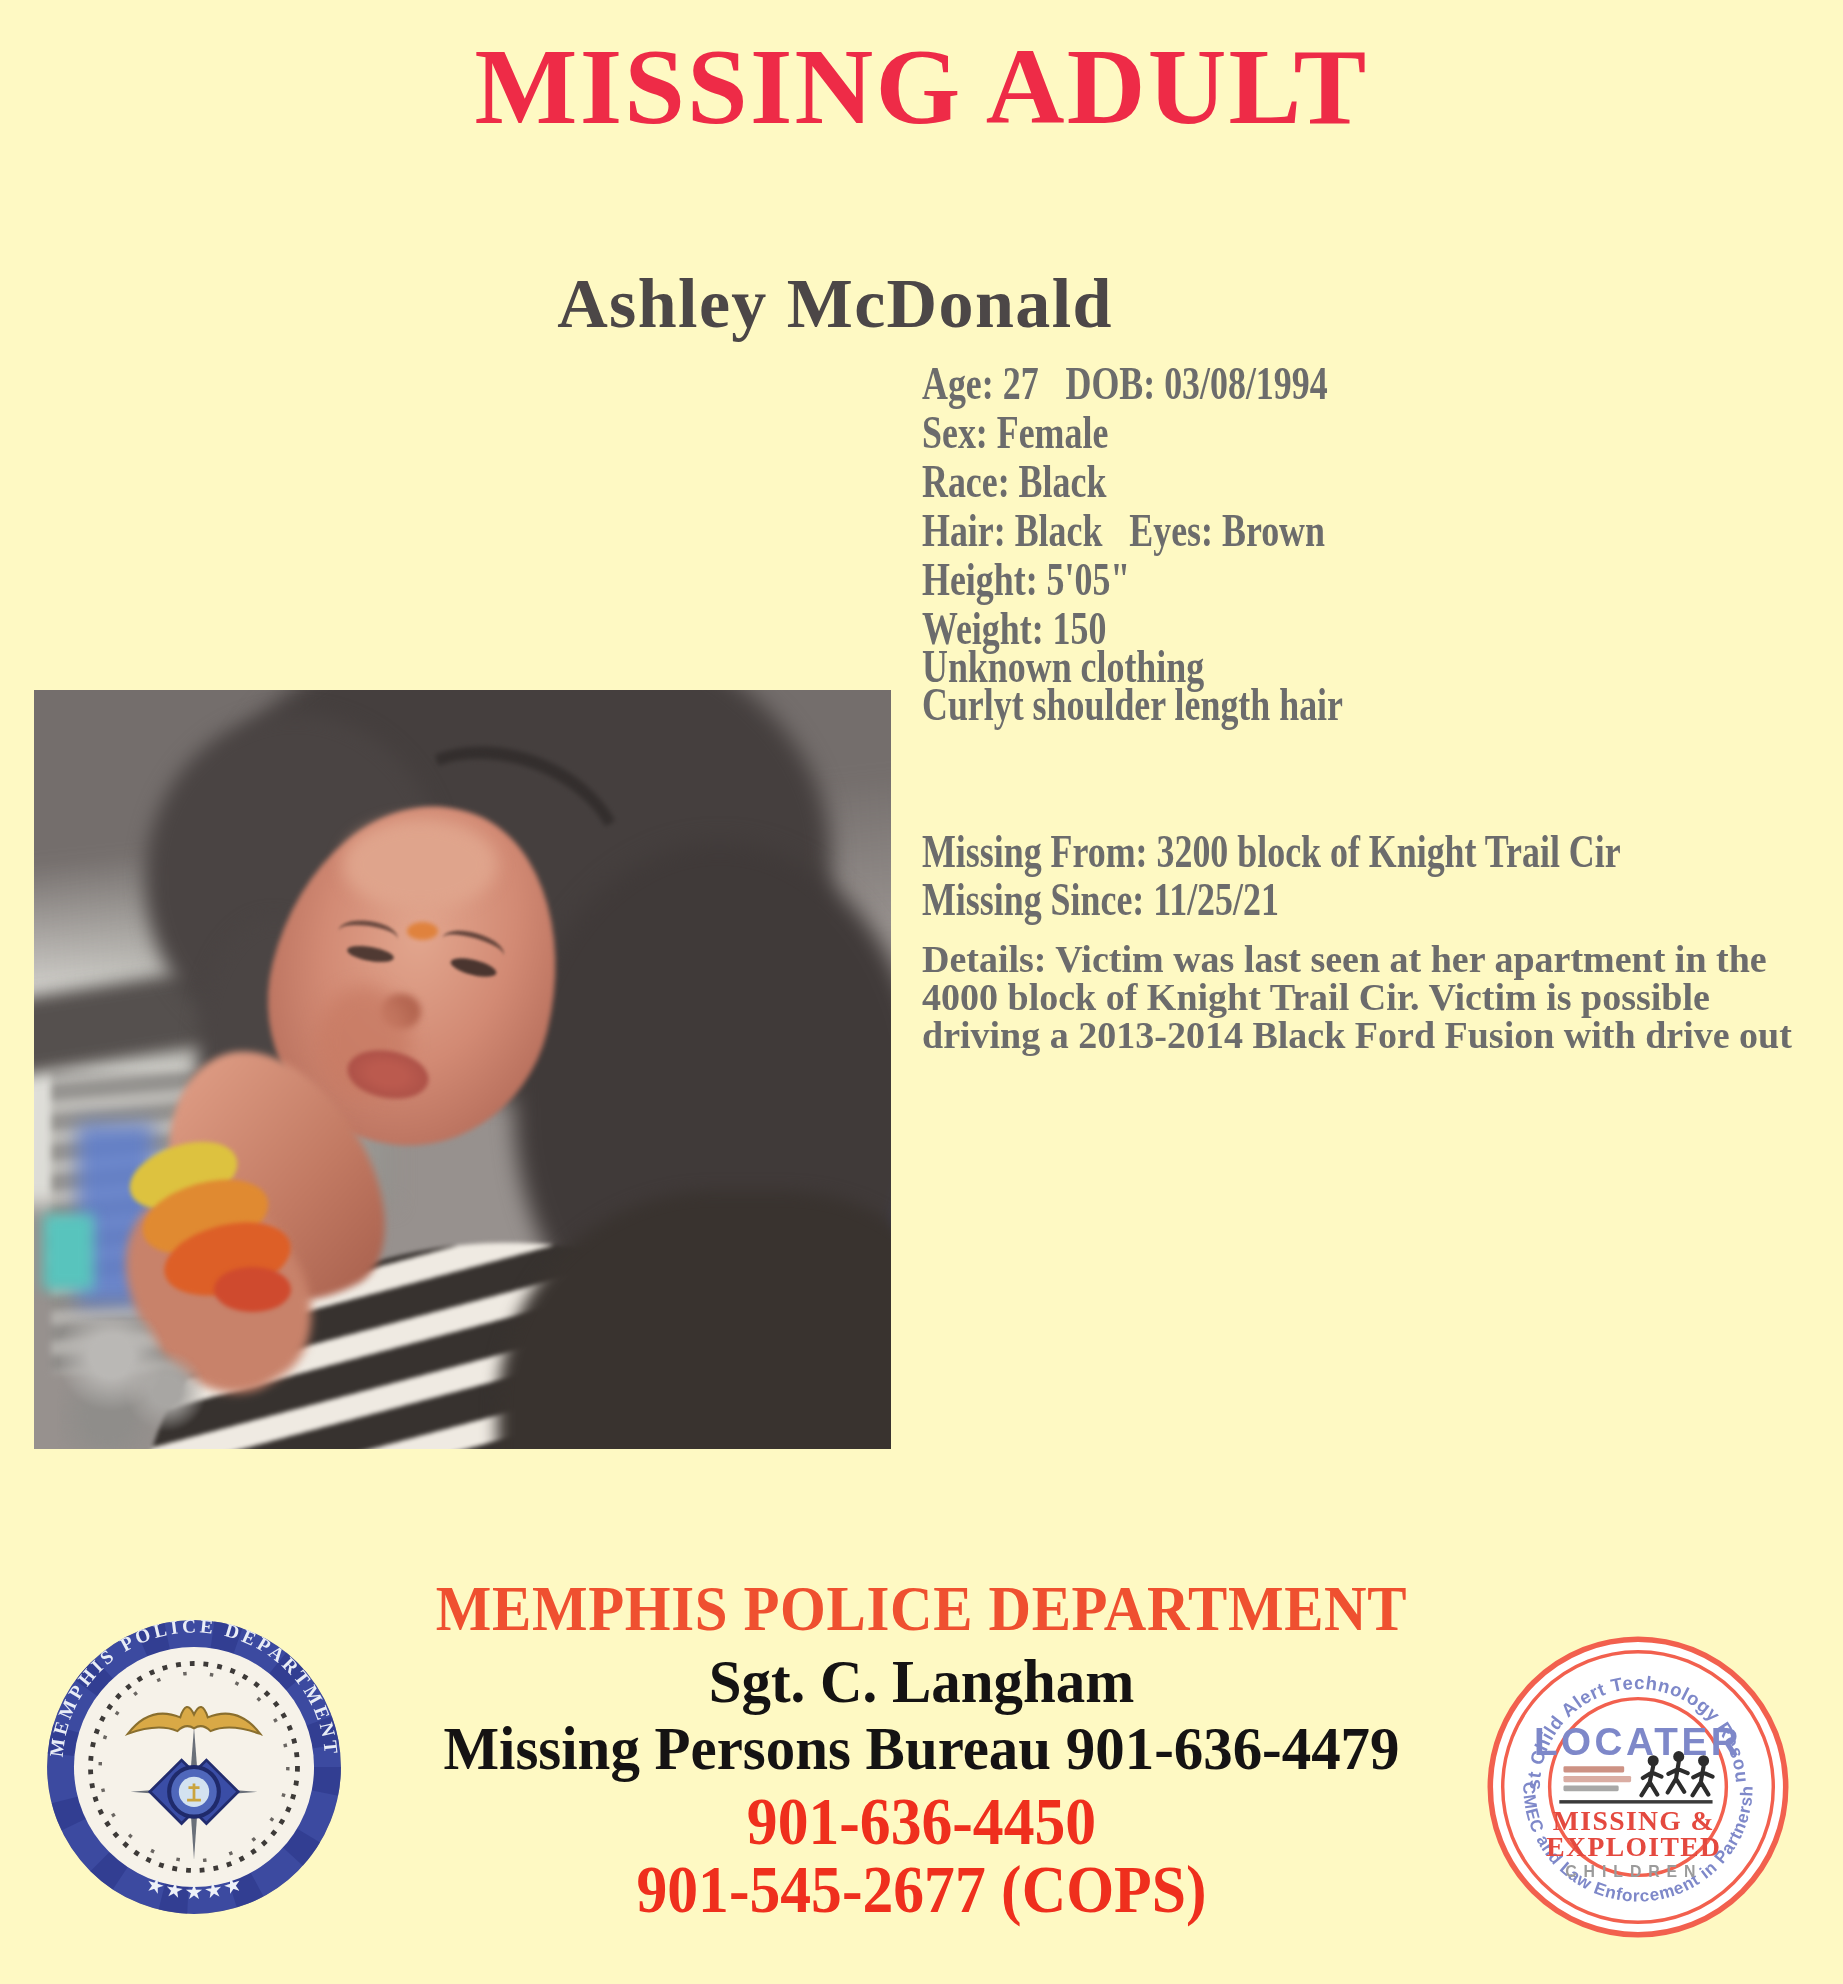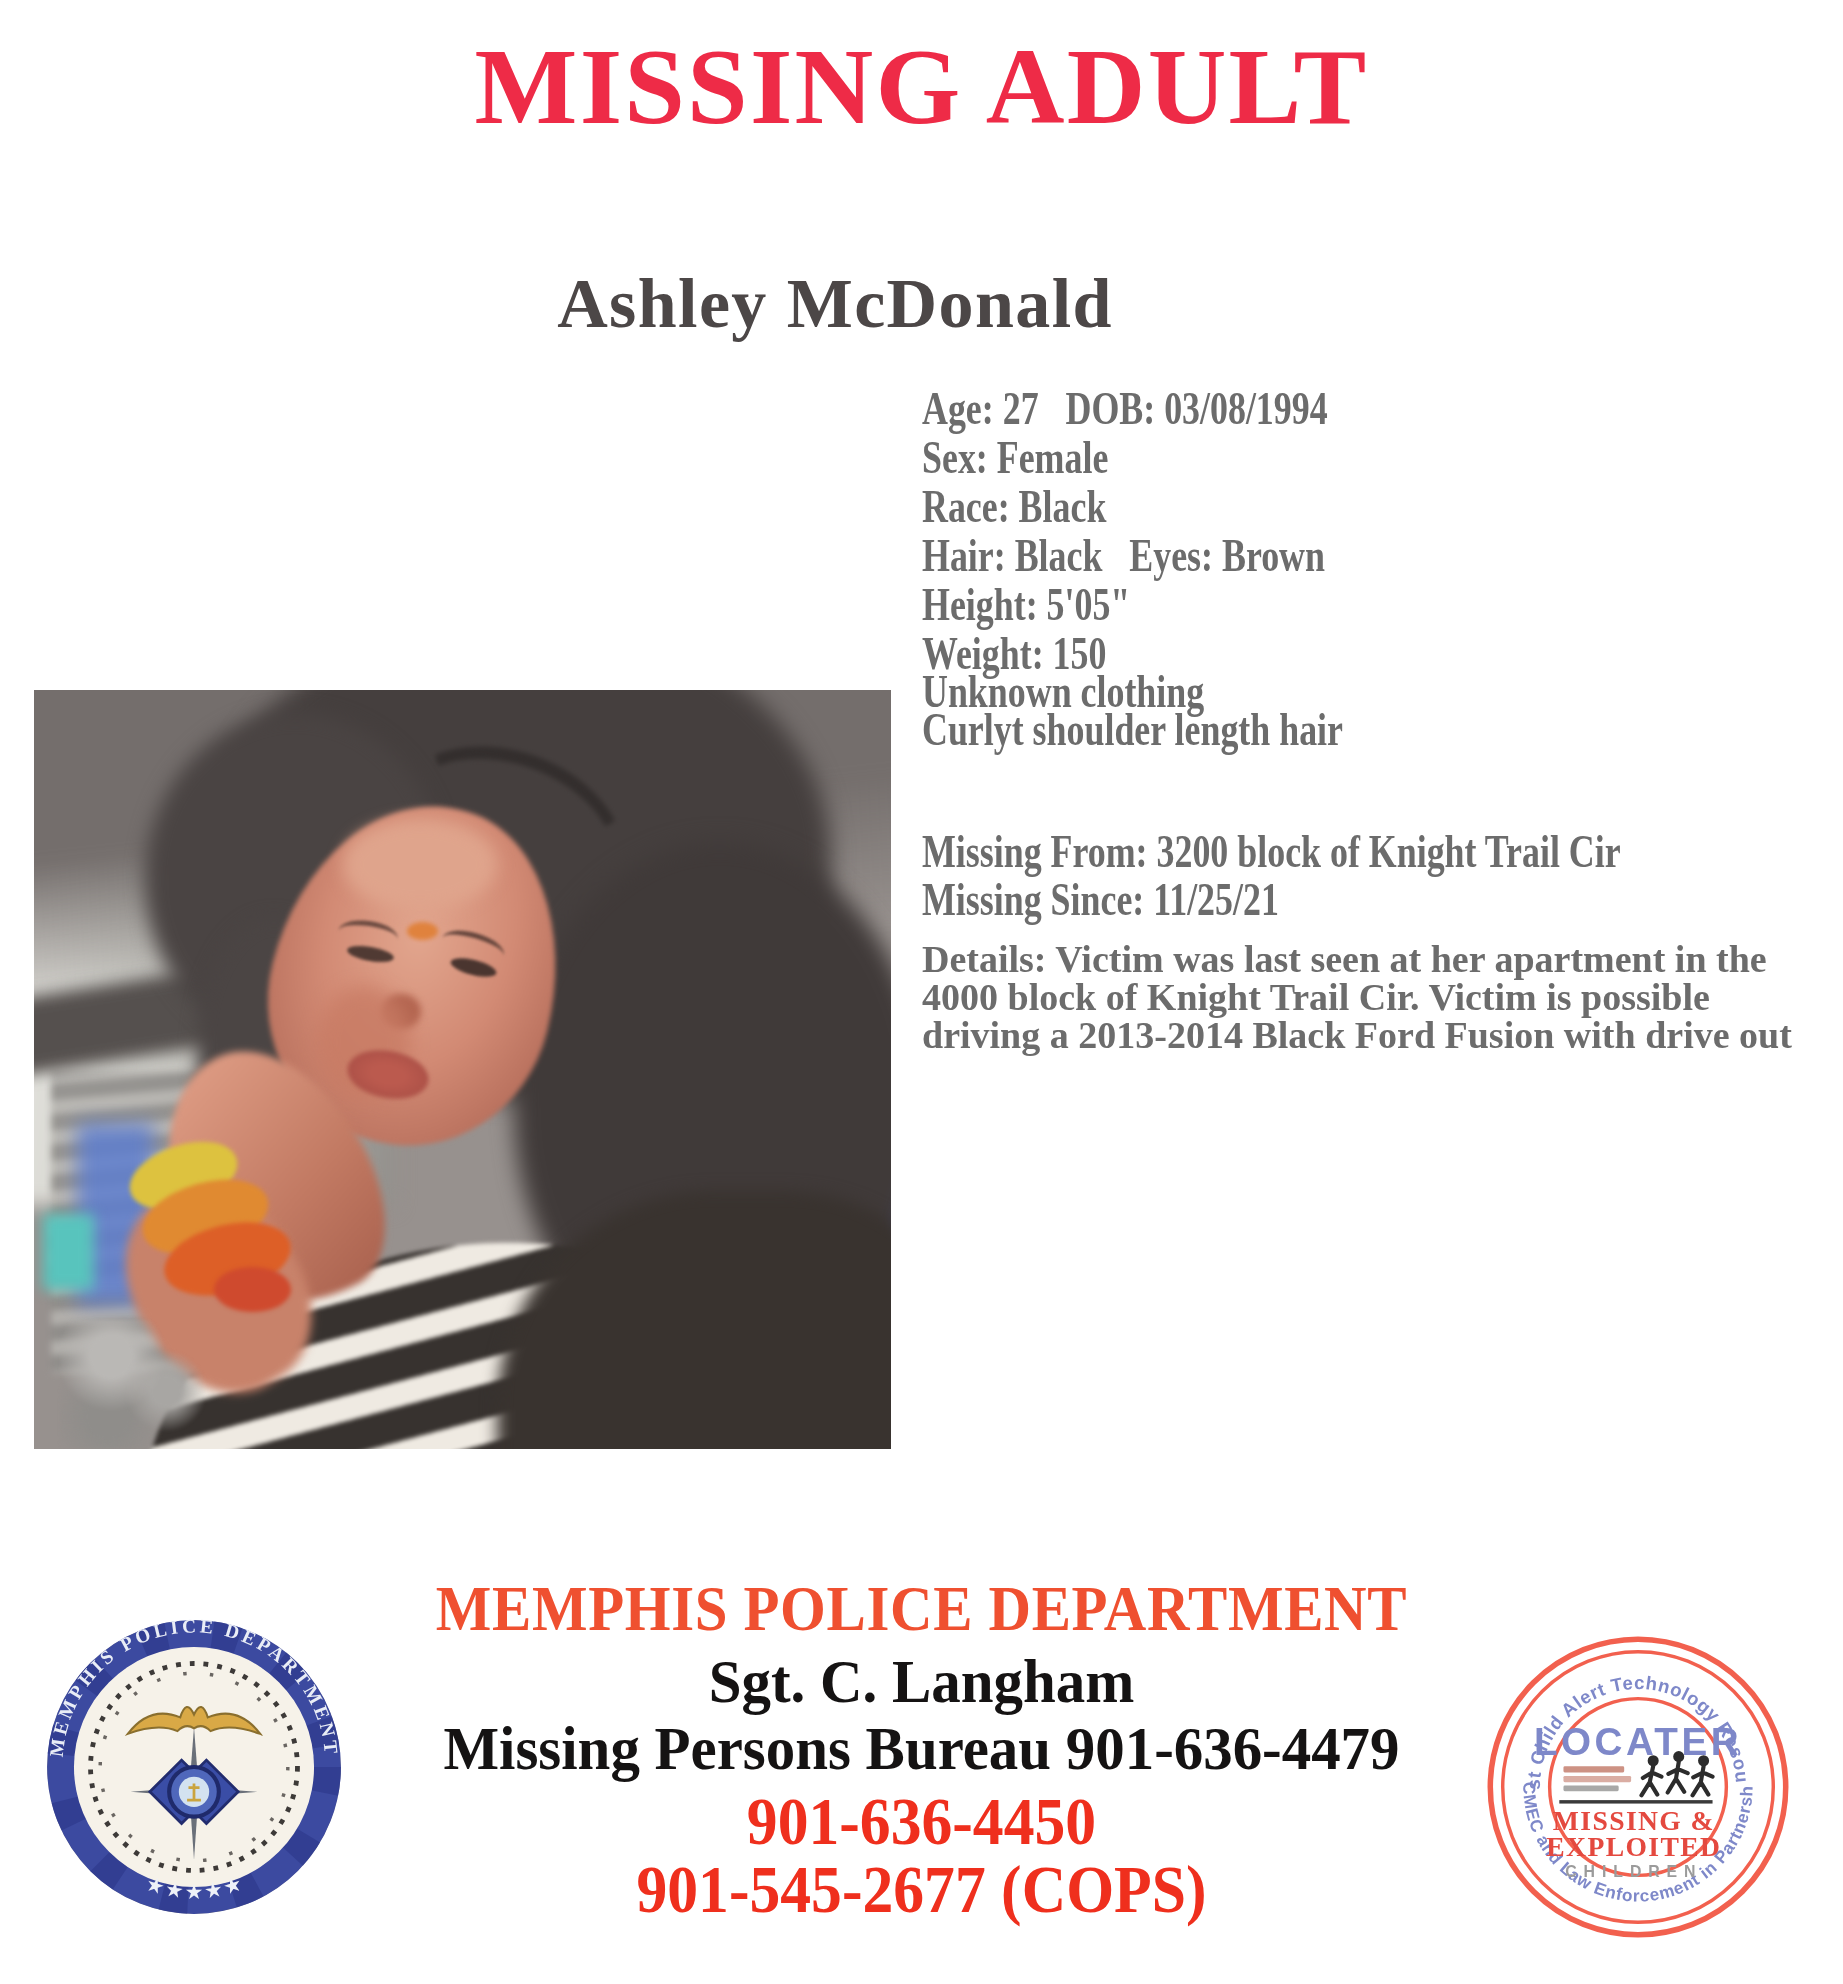--- a/index.html
+++ b/index.html
@@ -1,32 +1,32 @@
 <!DOCTYPE html>
 <html style="font-size:11.6px"><head>
 <meta charset="utf-8">
 <style>
   html,body{margin:0;padding:0;background:#e9e9e9;}
   .page{
-    position:relative;width:1843px;height:1985px;background:#ffffff;
+    position:relative;width:1843px;height:1985px;background:#fef9c3;
     font-family:"Liberation Serif","DejaVu Serif",serif;font-weight:bold;overflow:hidden;
   }
 
   
   .title{
     position:absolute;top:32px;left:0;right:0;text-align:center;
     font-size:109px;line-height:1;color:#ee2b47;letter-spacing:2.2px;white-space:nowrap;
   }
   .name{
     position:absolute;top:269px;left:0;right:173px;text-align:center;
     font-size:70px;line-height:1;color:#4c4747;letter-spacing:1.4px;white-space:nowrap;
   }
 
   
-  .info{position:absolute;left:922px;top:365px;color:#6c6c6c;margin-top:25px;}
+  .info{position:absolute;left:922px;top:365px;color:#6c6c6c;}
   .info .line{
     font-size:46px;line-height:38px;transform:scaleX(.78);transform-origin:left center;
     white-space:pre;margin:0;
   }
   .info .sp{margin-bottom:11px;}
 
   .missing{position:absolute;left:922px;top:833px;color:#6c6c6c;}
   .missing .line{
     font-size:46px;line-height:38px;transform:scaleX(.78);transform-origin:left center;
     white-space:pre;margin-bottom:10px;

